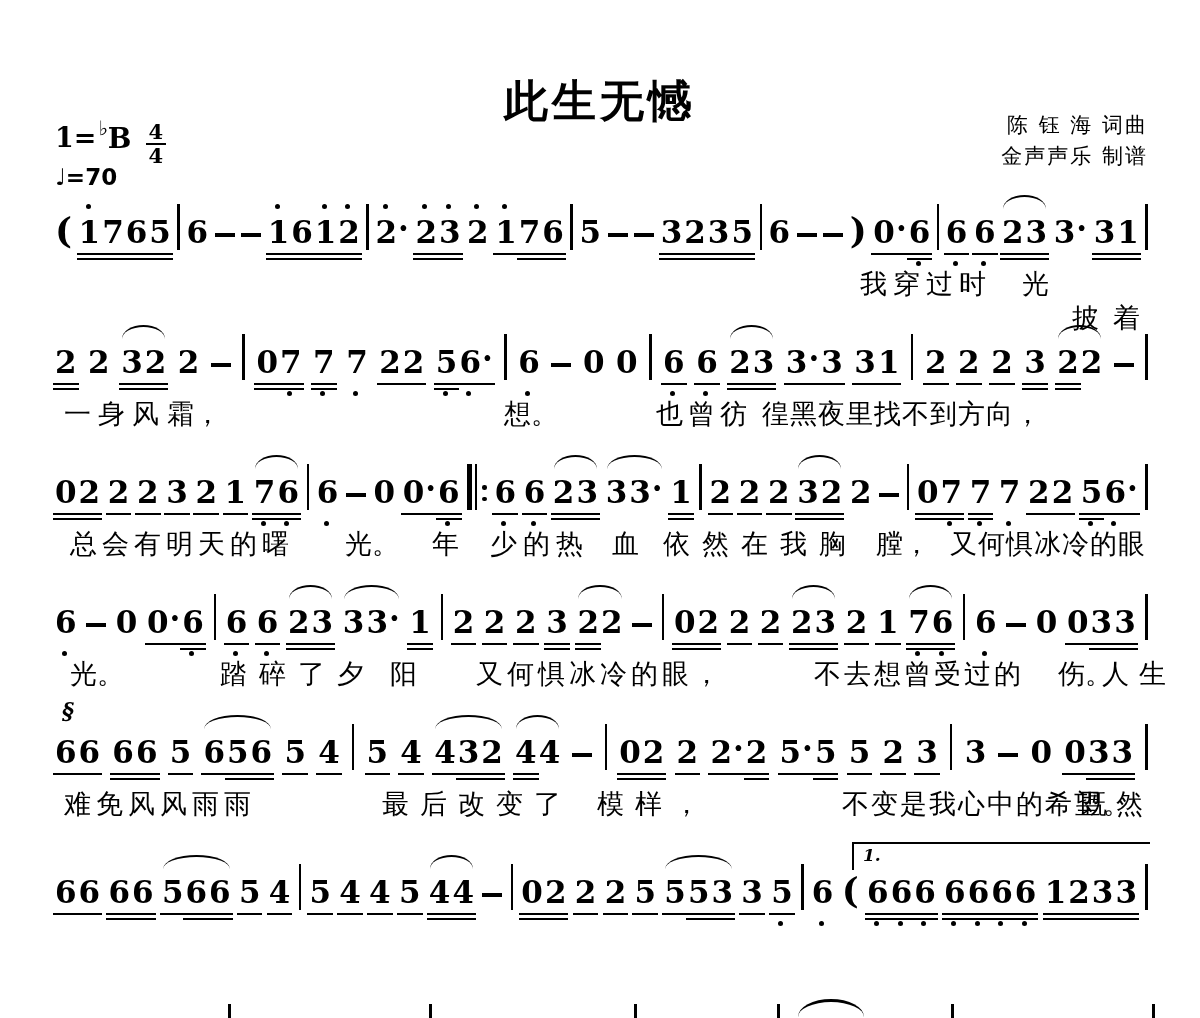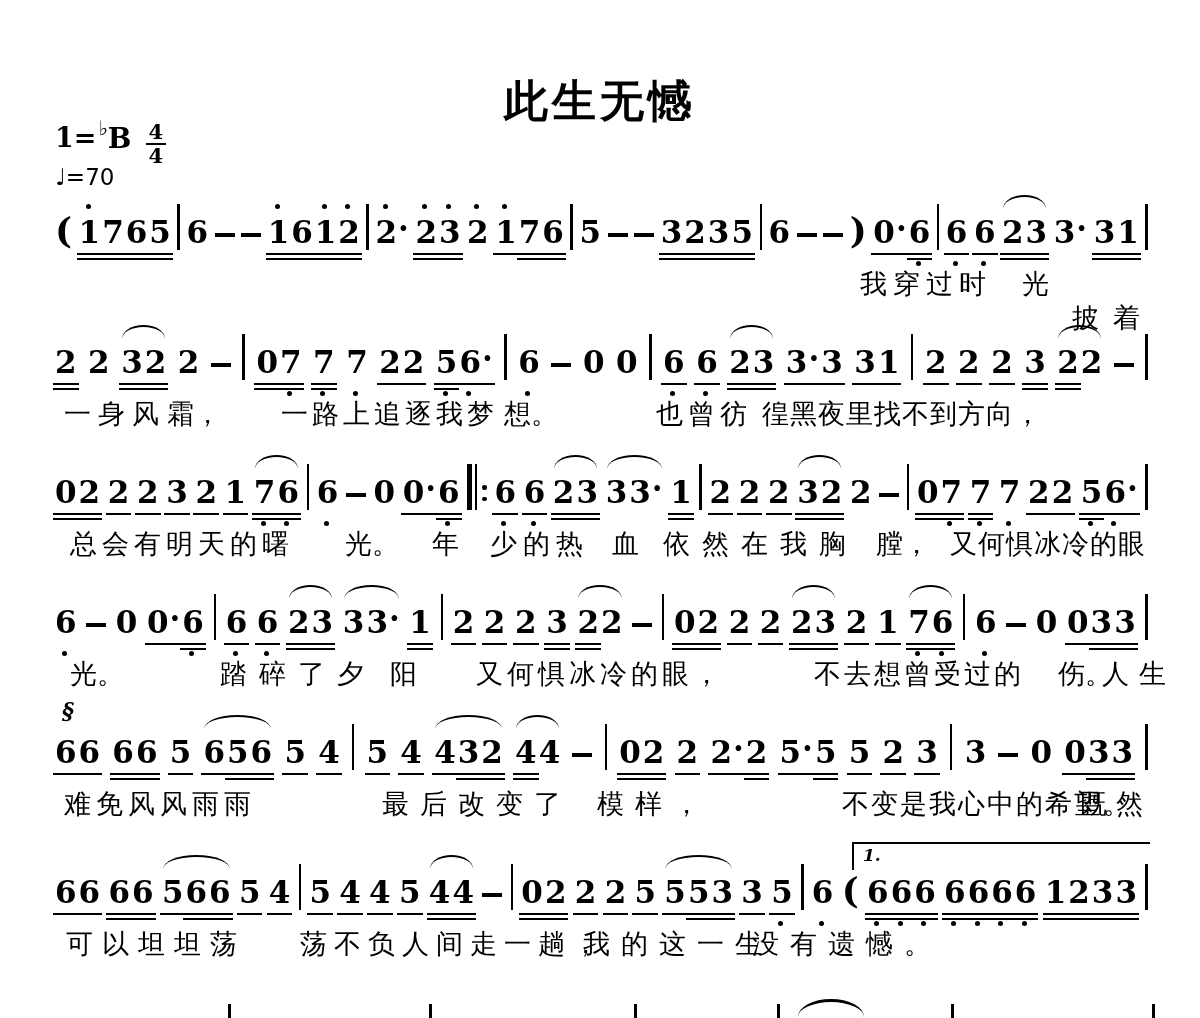--- a/index.html
+++ b/index.html
@@ -12,21 +12,21 @@
   .credits{position:absolute;right:52px;top:110px;text-align:right;
            font-size:21px;line-height:31px;letter-spacing:2px;font-weight:500;}
   .keysig{position:absolute;left:55px;top:122px;display:flex;align-items:flex-start;
           font-size:27px;font-weight:bold;}
   .keysig .flat{font-family:"DejaVu Sans",sans-serif;font-size:20px;position:relative;top:-6px;margin-left:2px;}
   .keysig .letter{font-size:28px;}
   .meter{display:inline-flex;flex-direction:column;align-items:center;margin-left:14px;
          font-size:21px;line-height:20px;font-weight:bold;}
   .meter .mtop{border-bottom:2px solid #000;padding:0 3px 1px 3px;}
   .meter .mbot{padding-top:1px;}
-  .tempo{position:absolute;left:55px;top:164px;font-size:23px;font-weight:normal;
+  .tempo{position:absolute;left:55px;top:164px;font-size:23px;font-weight:bold;
          font-family:"DejaVu Sans",sans-serif;}
 
   .segno{position:absolute;left:62px;top:696px;font-size:23px;font-weight:bold;font-style:italic;}
 
   .system{position:absolute;left:0;width:1200px;height:120px;}
   .notes-row{display:flex;justify-content:space-between;align-items:flex-end;
              padding:0 52px 0 55px;height:52px;}
   .note{position:relative;height:40px;display:flex;align-items:flex-end;}
   .note .dg{display:block;font-size:31px;line-height:36px;font-weight:bold;}
   .note .aug{display:block;font-size:31px;line-height:36px;font-weight:bold;position:relative;top:-4px;margin-left:1px;}
@@ -58,20 +58,24 @@
   .pstub{position:absolute;width:2.5px;height:16px;background:#000;top:1004px;}
   .parc{position:absolute;top:999px;height:15px;border-top:3px solid #000;
         border-radius:50% 50% 0 0/100% 100% 0 0;}
 </style>
 </head>
 <body>
 
 <div class="page">
   <div class="title">此生无憾</div>
 
+  <div class="credits">
+    <div>陈 钰 海  词曲</div>
+    <div>金声声乐  制谱</div>
+  </div>
 
   <div class="keysig">
     <span>1=</span>
       <span class="flat">♭</span>
       <span class="letter">B</span>
     <span class="meter">
       <span class="mtop">4</span>
       <span class="mbot">4</span>
     </span>
   </div>
@@ -437,21 +441,20 @@
             <div class="note">
               <span class="dg">2</span>
             </div>
           </div>
           <div class="dash"></div>
           <div class="barline"></div>
         </div>
         <div class="lyrics">
           <span class="lyr" style="left: 64px; letter-spacing: 7px;">一身风</span>
           <span class="lyr" style="left: 167px;">霜，</span>
-          <span class="lyr" style="left: 281px; letter-spacing: 4px;">一路上追逐我梦</span>
           <span class="lyr" style="left: 504px;">想。</span>
           <span class="lyr" style="left: 656px; letter-spacing: 5px;">也曾彷</span>
           <span class="lyr" style="left: 762px; letter-spacing: 1px;">徨黑夜里找不到方向，</span>
         </div>
       </div>
       <div class="system" style="top: 458px;">
         <div class="notes-row">
           <div class="group">
             <div class="note">
               <span class="dg">0</span>
@@ -1222,26 +1225,20 @@
               <div class="ul u2"></div>
             </div>
             <div class="note">
               <span class="dg">3</span>
               <div class="ul u1"></div>
               <div class="ul u2"></div>
             </div>
           </div>
           <div class="barline"></div>
         </div>
-        <div class="lyrics">
-          <span class="lyr" style="left: 66px; letter-spacing: 9px;">可以坦坦荡</span>
-          <span class="lyr" style="left: 300px; letter-spacing: 7px;">荡不负人间走一趟，</span>
-          <span class="lyr" style="left: 583px; letter-spacing: 11px;">我的这一生</span>
-          <span class="lyr" style="left: 752px; letter-spacing: 11px;">没有遗憾。</span>
-        </div>
       </div>
     </div>
 
   <div class="volta">
     <span class="vlabel">1.</span>
   </div>
 
   <div class="partial" id="partial">
       <div class="pstub" style="left: 228px;"></div>
       <div class="pstub" style="left: 429px;"></div>

